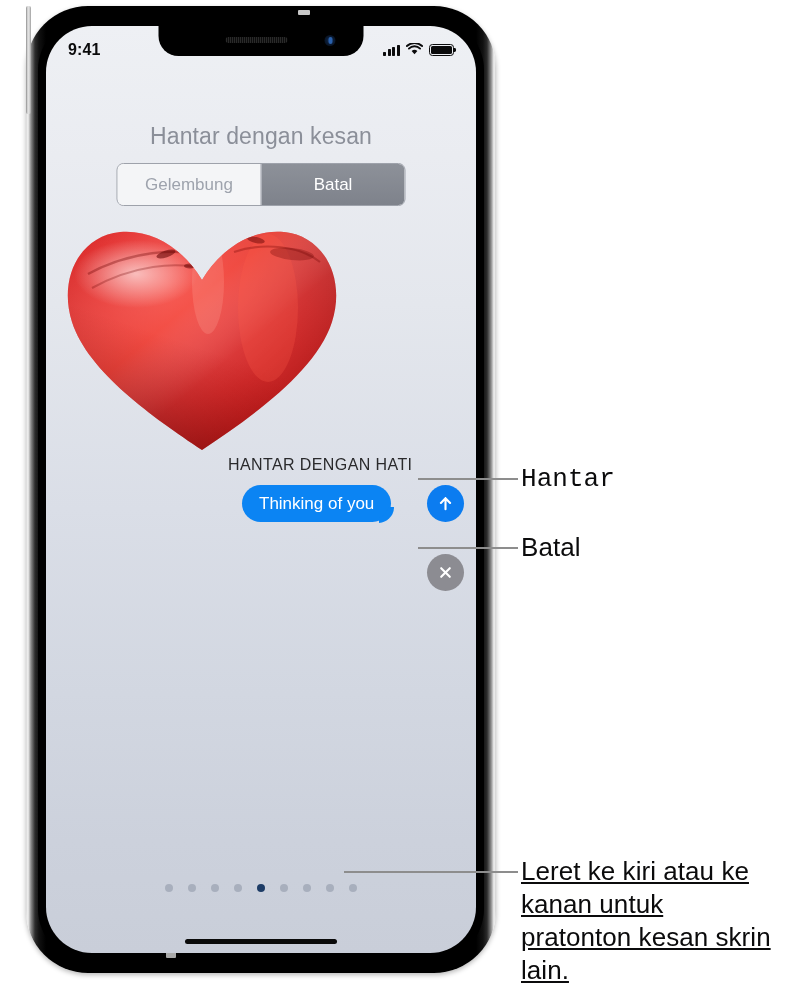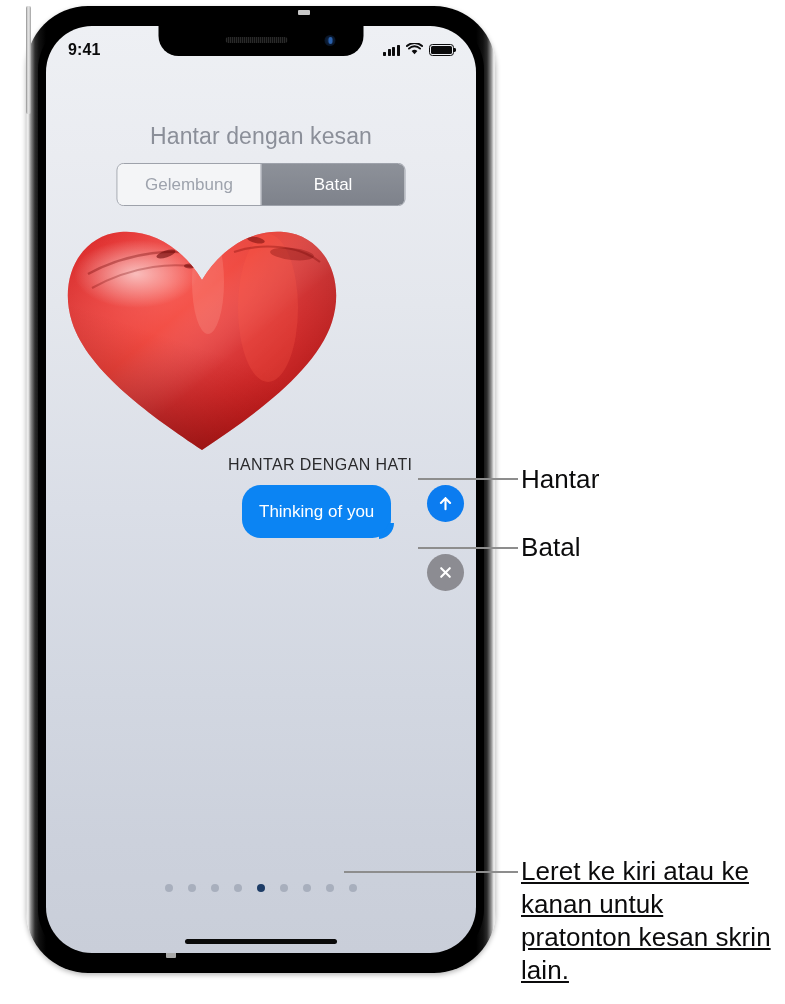--- a/index.html
+++ b/index.html
@@ -233,21 +233,21 @@
     letter-spacing: 0.4px;
     color: #2a2a2c;
   }
 
   
   #message-bubble {
     position: absolute;
     left: 196px;
     top: 459px;
     height: 37px;
-    padding: 8px 17px;
+    padding: 0 17px;
     display: flex;
     align-items: center;
     background: #0b84f3;
     border-radius: 18.5px;
     color: #ffffff;
     font-size: 17px;
     white-space: nowrap;
   }
   #message-bubble-tail {
     position: absolute;
@@ -316,21 +316,21 @@
     background: #8d8d8d;
     z-index: 60;
   }
   .callout {
     position: absolute;
     font-size: 26px;
     color: #0b0b0c;
     line-height: 1.27;
     letter-spacing: 0.05px;
   }
-  #callout-hantar { left: 521px; top: 463px; }
+  #callout-hantar { left: 521px; top: 463px; font-family: Liberation Mono, monospace; }
   #callout-batal  { left: 521px; top: 531px; }
   #callout-swipe  { left: 521px; top: 855px; width: 250px; text-decoration: underline; }
 
   #leader-hantar { left: 418px; top: 478px; width: 100px; }
   #leader-batal  { left: 418px; top: 547px; width: 100px; }
   #leader-swipe  { left: 344px; top: 871px; width: 174px; }
 </style>
 </head>
 <body>
 

